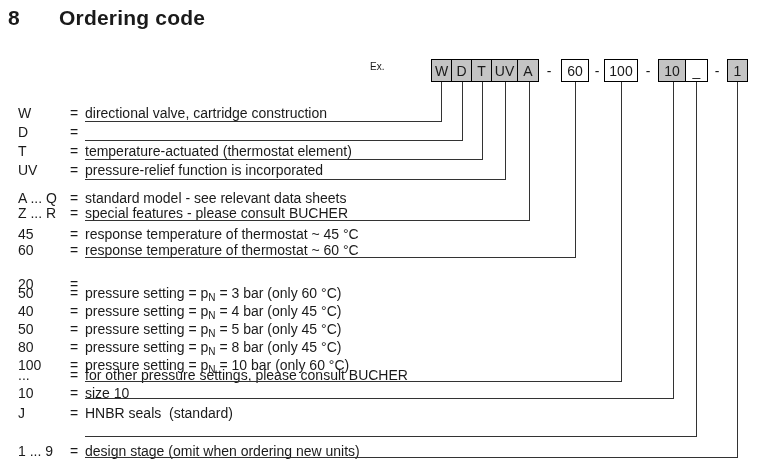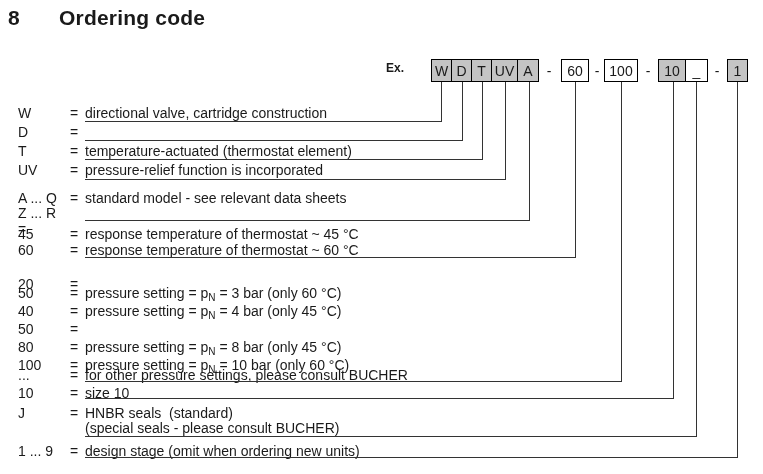--- a/index.html
+++ b/index.html
@@ -2,21 +2,21 @@
 <html style="--box_gray: #c4c4c4; --box_white: #ffffff; --line: #333333;"><head>
 <meta charset="utf-8">
 <style>
   html,body{margin:0;padding:0;background:#fff;}
   .page{
     position:relative;width:763px;height:474px;background:#ffffff;
     font-family:"Liberation Sans",sans-serif;color:#1a1a1a;overflow:hidden;
   }
   .heading{position:absolute;top:6px;left:8px;display:flex;font-size:21px;font-weight:700;letter-spacing:0.2px;}
   .heading .num{width:51px;}
-  .ex-label{position:absolute;left:386px;top:61px;font-size:12px;font-weight:bold;}
+  .ex-label{position:absolute;left:370px;top:61px;font-size:10px;}
   .boxgroup{
     position:absolute;top:59px;height:23px;box-sizing:border-box;
     display:flex;border:1px solid #000;
   }
   .cell{
     box-sizing:border-box;height:100%;display:flex;align-items:center;justify-content:center;
     font-size:14px;border-right:1px solid #000;line-height:1;
   }
   .cell:last-child{border-right:none;}
   .cell[data-fill="gray"]{background:var(--box_gray,#c4c4c4);}
@@ -92,23 +92,24 @@
   <div class="row" style="top:162px;">
     <span class="code">UV</span>
     <span class="eq">=</span>
     <span class="desc"><span>pressure-relief function is incorporated</span><span class="sub"></span><span></span></span>
   </div>
   <div class="row" style="top:190px;">
     <span class="code">A ... Q</span>
     <span class="eq">=</span>
     <span class="desc"><span>standard model - see relevant data sheets</span><span class="sub"></span><span></span></span>
   </div>
-  <div class="row" style="top:205px;flex-direction:column;">
+  <div class="row" style="top:205px;">
     <span class="code">Z ... R</span>
     <span class="eq">=</span>
+    <span class="desc"><span>special features - please consult BUCHER</span><span class="sub"></span><span></span></span>
   </div>
   <div class="row" style="top:226px;justify-content:space-between;">
     <span class="code">45</span>
     <span class="eq">=</span>
     <span class="desc"><span>response temperature of thermostat ~ 45 °C</span><span class="sub"></span><span></span></span>
   </div>
   <div class="row" style="top:242px;">
     <span class="code">60</span>
     <span class="eq">=</span>
     <span class="desc"><span>response temperature of thermostat ~ 60 °C</span><span class="sub"></span><span></span></span>
@@ -123,20 +124,21 @@
     <span class="desc"><span>pressure setting = p</span><span class="sub">N</span><span> = 3 bar (only 60 °C)</span></span>
   </div>
   <div class="row" style="top:303px;">
     <span class="code">40</span>
     <span class="eq">=</span>
     <span class="desc"><span>pressure setting = p</span><span class="sub">N</span><span> = 4 bar (only 45 °C)</span></span>
   </div>
   <div class="row" style="top:321px;">
     <span class="code">50</span>
     <span class="eq">=</span>
+    <span class="desc"><span>pressure setting = p</span><span class="sub">N</span><span> = 5 bar (only 45 °C)</span></span>
   </div>
   <div class="row" style="top:339px;">
     <span class="code">80</span>
     <span class="eq">=</span>
     <span class="desc"><span>pressure setting = p</span><span class="sub">N</span><span> = 8 bar (only 45 °C)</span></span>
   </div>
   <div class="row" style="top:357px;">
     <span class="code">100</span>
     <span class="eq">=</span>
     <span class="desc"><span>pressure setting = p</span><span class="sub">N</span><span> = 10 bar (only 60 °C)</span></span>
@@ -148,25 +150,20 @@
   </div>
   <div class="row" style="top:385px;">
     <span class="code">10</span>
     <span class="eq">=</span>
     <span class="desc"><span>size 10</span><span class="sub"></span><span></span></span>
   </div>
   <div class="row" style="top:405px;">
     <span class="code">J</span>
     <span class="eq">=</span>
     <span class="desc"><span>HNBR seals  (standard)</span><span class="sub"></span><span></span></span>
-  </div>
-  <div class="row" style="top:420px;">
-    <span class="code"></span>
-    <span class="eq"></span>
-    <span class="desc"><span>(special seals - please consult BUCHER)</span><span class="sub"></span><span></span></span>
   </div>
   <div class="row" style="top:443px;">
     <span class="code">1 ... 9</span>
     <span class="eq">=</span>
     <span class="desc"><span>design stage (omit when ordering new units)</span><span class="sub"></span><span></span></span>
   </div>
 
   <div class="vline" style="left:441px;top:82px;height:40px;"></div>
   <div class="hline" style="left:85px;top:121px;width:357px;"></div>
 

